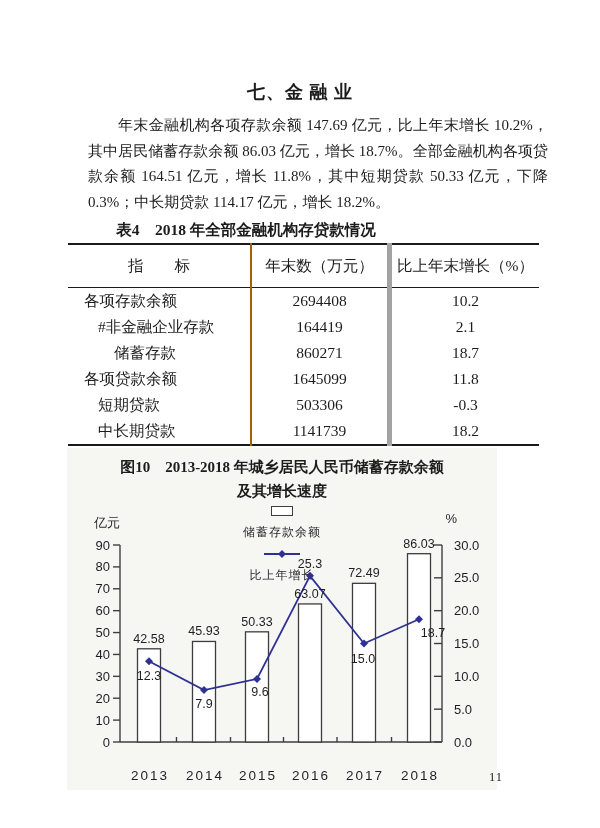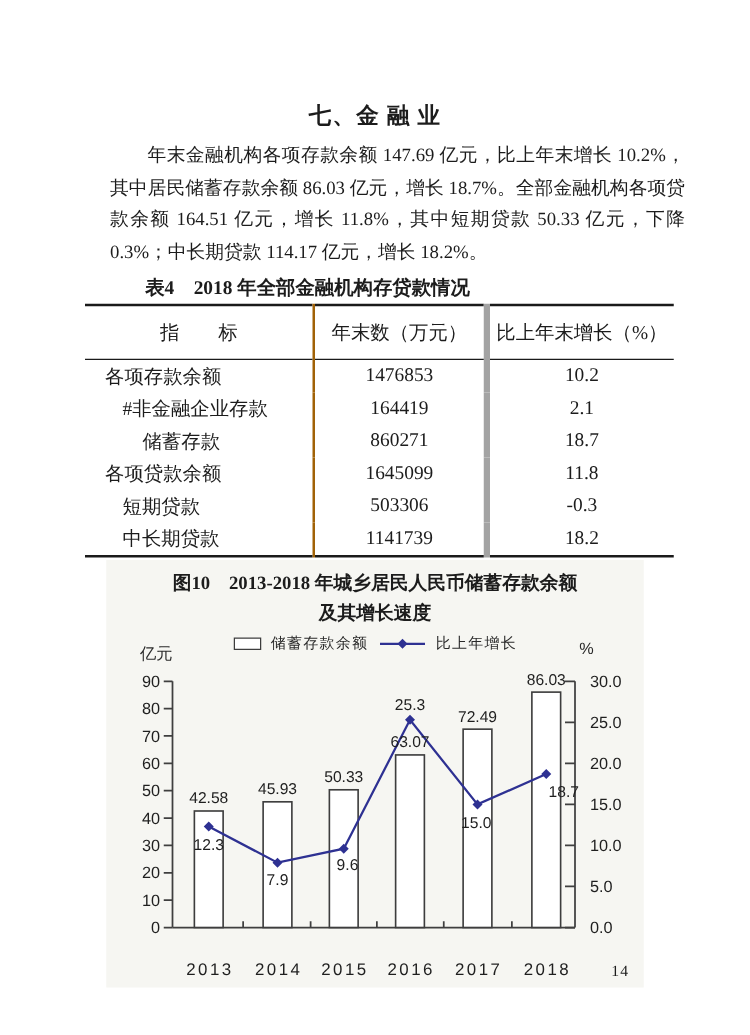--- a/index.html
+++ b/index.html
@@ -32,34 +32,34 @@
   .tcell{display:table-cell;vertical-align:middle;height:26px;}
   .thead .tcell{height:42px;border-bottom:1px solid #1a1a1a;text-align:center;}
   .col1{width:182px;border-right:2px solid #a16207;}
   .col2{width:135px;border-right:5px solid #a3a3a3;text-align:center;}
   .col3{width:147px;text-align:center;}
   .ind0{padding-left:16px;}
   .ind1{padding-left:30px;}
   .ind2{padding-left:46px;}
   
   .figure{
-    position:absolute;left:85px;top:448px;width:430px;height:342px;
+    position:absolute;left:67px;top:448px;width:430px;height:342px;
     background:#f6f6f2;
   }
   .fig-title{width:430px;text-align:center;font-weight:bold;font-size:15px;line-height:24px;}
   .fig-title.first{padding-top:7px;}
   .legend-row{
     position:absolute;left:0;top:58px;width:430px;height:22px;
     font-family:"Liberation Sans","DejaVu Sans",sans-serif;font-size:12px;color:#2a2a2a;
   }
   .axis-unit-left{position:absolute;left:27px;top:8px;font-size:13px;}
   .axis-unit-right{position:absolute;right:40px;top:5px;font-size:13px;}
   .legend{
     position:absolute;left:0;top:0;width:430px;text-align:center;
-    display:flex;justify-content:center;align-items:center;gap:8px;
+    display:flex;justify-content:center;align-items:center;gap:8px;flex-direction:column;
   }
   .swatch-bar{display:inline-block;width:20px;height:8px;background:#fff;border:1.2px solid #3d3d3d;}
   .legend-label{letter-spacing:1px;}
   svg text{font-family:"Liberation Sans","DejaVu Sans",sans-serif;fill:#1f1f1f;}
   #chart{position:absolute;left:0;top:78px;}
   .page-number{position:absolute;left:489px;top:770px;font-size:12.5px;letter-spacing:1px;}
 </style>
 </head>
 <body>
 
@@ -72,21 +72,21 @@
   <div class="table-title">表4　2018 年全部金融机构存贷款情况</div>
 
   <div class="stat-table">
     <div class="trow thead">
       <div class="tcell col1" style="padding-left:0;text-align:center;">指　　标</div>
       <div class="tcell col2">年末数（万元）</div>
       <div class="tcell col3">比上年末增长（%）</div>
     </div>
     <div class="trow">
       <div class="tcell col1 ind0">各项存款余额</div>
-      <div class="tcell col2">1476853</div>
+      <div class="tcell col2">2694408</div>
       <div class="tcell col3">10.2</div>
     </div>
     <div class="trow">
       <div class="tcell col1 ind1">#非金融企业存款</div>
       <div class="tcell col2">164419</div>
       <div class="tcell col3">2.1</div>
     </div>
     <div class="trow">
       <div class="tcell col1 ind2">储蓄存款</div>
       <div class="tcell col2">860271</div>
@@ -197,14 +197,14 @@
         <text x="352" y="21.689888888888902" text-anchor="middle" font-size="12.5">86.03</text>
         <text x="82" y="154.23" text-anchor="middle" font-size="12.5">12.3</text>
         <text x="137" y="182.12333333333333" text-anchor="middle" font-size="12.5">7.9</text>
         <text x="193" y="169.96" text-anchor="middle" font-size="12.5">9.6</text>
         <text x="243" y="41.863333333333316" text-anchor="middle" font-size="12.5">25.3</text>
         <text x="296" y="136.5" text-anchor="middle" font-size="12.5">15.0</text>
         <text x="366" y="111.20333333333335" text-anchor="middle" font-size="12.5">18.7</text>
       </svg>
   </div>
 
-  <div class="page-number">14</div>
+  <div class="page-number">11</div>
 </div>
 
 </body></html>

